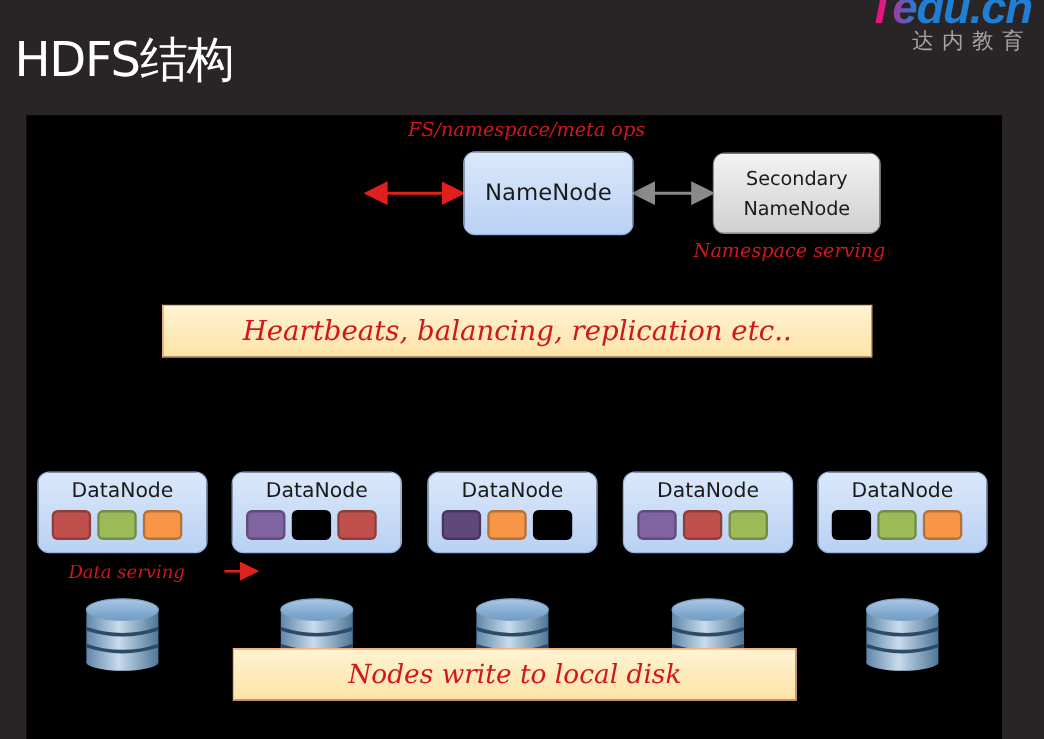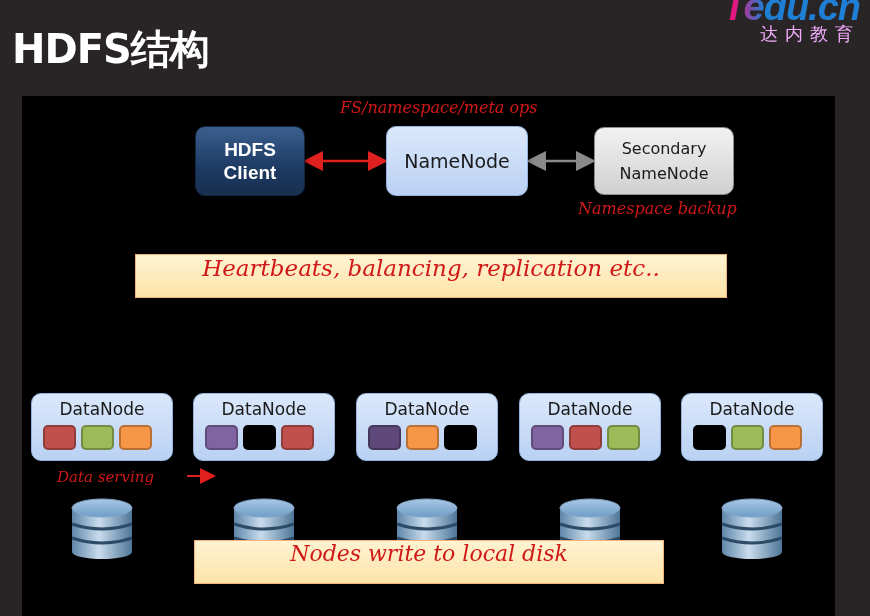--- a/index.html
+++ b/index.html
@@ -4,34 +4,34 @@
   <style>
     html, body { margin: 0; padding: 0; }
     body {
       width: 870px; height: 616px; overflow: hidden;
       background: #292526;
       position: relative;
       font-family: "Liberation Sans", sans-serif;
     }
     .slide-title {
       position: absolute; left: 12px; top: 22px;
-      color: #ffffff; font-size: 40px; font-weight: bold;
+      color: #ffffff; font-size: 40px; font-weight: normal;
       font-family: "DejaVu Sans", sans-serif; letter-spacing: -1px;
     }
     .logo-text {
       position: absolute; right: 10px; top: -14px;
       font-size: 38px; font-weight: bold; font-style: italic;
       font-family: "Liberation Sans", sans-serif;
       background: linear-gradient(90deg, #e8157f 0%, #e8157f 8%, #1f7fd4 30%, #1f7fd4 100%);
       -webkit-background-clip: text; background-clip: text; color: transparent;
       letter-spacing: -1px;
     }
     .logo-sub {
       position: absolute; right: 10px; top: 22px;
-      color: #f0abfc; font-size: 18px; letter-spacing: 7px;
+      color: #a3a3a3; font-size: 18px; letter-spacing: 7px;
       font-family: "DejaVu Sans", sans-serif;
     }
     .panel {
       position: absolute; left: 22px; top: 96px; width: 813px; height: 526px;
       background: #000000;
     }
     svg.lines { position: absolute; left: 0; top: 0; width: 813px; height: 494px; }
     .box {
       position: absolute; border-radius: 10px; text-align: center;
       display: flex; align-items: center; justify-content: center; flex-direction: column;
@@ -63,21 +63,21 @@
       position: absolute; color: #d01818; font-style: italic;
       font-family: "DejaVu Serif", serif; white-space: nowrap;
     }
     .lbl-fsops { left: 318px; top: 2px; font-size: 16px; }
     .lbl-backup { left: 556px; top: 103px; font-size: 16px; }
     .lbl-serving { left: 24px; top: 372px; font-size: 15px; margin-left: 11px; }
     .banner {
       position: absolute; border: 1px solid #f2b37a;
       background: linear-gradient(180deg, #fff3d2 0%, #fde3a8 100%);
       box-shadow: 2px 3px 4px rgba(0,0,0,0.25);
-      display: flex; justify-content: center;
+      display: flex; align-items: center; justify-content: center;
     }
     .banner span { color: #d01818; font-style: italic; font-family: "DejaVu Serif", serif; white-space: nowrap; }
     .banner-heart { left: 113px; top: 158px; width: 590px; height: 42px; }
     .banner-heart span { font-size: 23px; }
     .banner-disk { left: 172px; top: 444px; width: 468px; height: 42px; }
     .banner-disk span { font-size: 22px; }
     .datanode {
       position: absolute; top: 297px; width: 142px; height: 68px;
       background: linear-gradient(180deg, #dbe8fb 0%, #b9d1f3 100%);
       border: 1px solid #95b3dd; border-radius: 10px; box-sizing: border-box;
@@ -132,32 +132,28 @@
         <line x1="242" y1="369" x2="242" y2="399" stroke="#000" stroke-width="2" marker-start="url(#arrBlk)" marker-end="url(#arrBlk)"></line>
         <line x1="405" y1="369" x2="405" y2="399" stroke="#000" stroke-width="2" marker-start="url(#arrBlk)" marker-end="url(#arrBlk)"></line>
         <line x1="568" y1="369" x2="568" y2="399" stroke="#000" stroke-width="2" marker-start="url(#arrBlk)" marker-end="url(#arrBlk)"></line>
         <line x1="730" y1="369" x2="730" y2="399" stroke="#000" stroke-width="2" marker-start="url(#arrBlk)" marker-end="url(#arrBlk)"></line>
       </g>
     <path d="M165,380 L190,380" stroke="#e0201f" stroke-width="2" fill="none" marker-end="url(#arrRed)"></path>
   </svg>
 
   <div class="hand lbl-fsops">FS/namespace/meta ops</div>
 
-  <div class="box client">
-    <span>HDFS</span>
-    <span>Client</span>
-  </div>
   <div class="box namenode">
     <span>NameNode</span>
   </div>
   <div class="box secondary">
     <span>Secondary</span>
     <span>NameNode</span>
   </div>
-  <div class="hand lbl-backup">Namespace backup</div>
+  <div class="hand lbl-backup">Namespace serving</div>
 
   <div class="banner banner-heart">
     <span>Heartbeats, balancing, replication etc..</span>
   </div>
 
   <div id="datanodes">
       <div class="datanode" style="left: 9px;">
         <div class="dn-title">DataNode</div>
         <div class="blocks">
           <div class="block" style="background: rgb(192, 80, 77);"></div>

